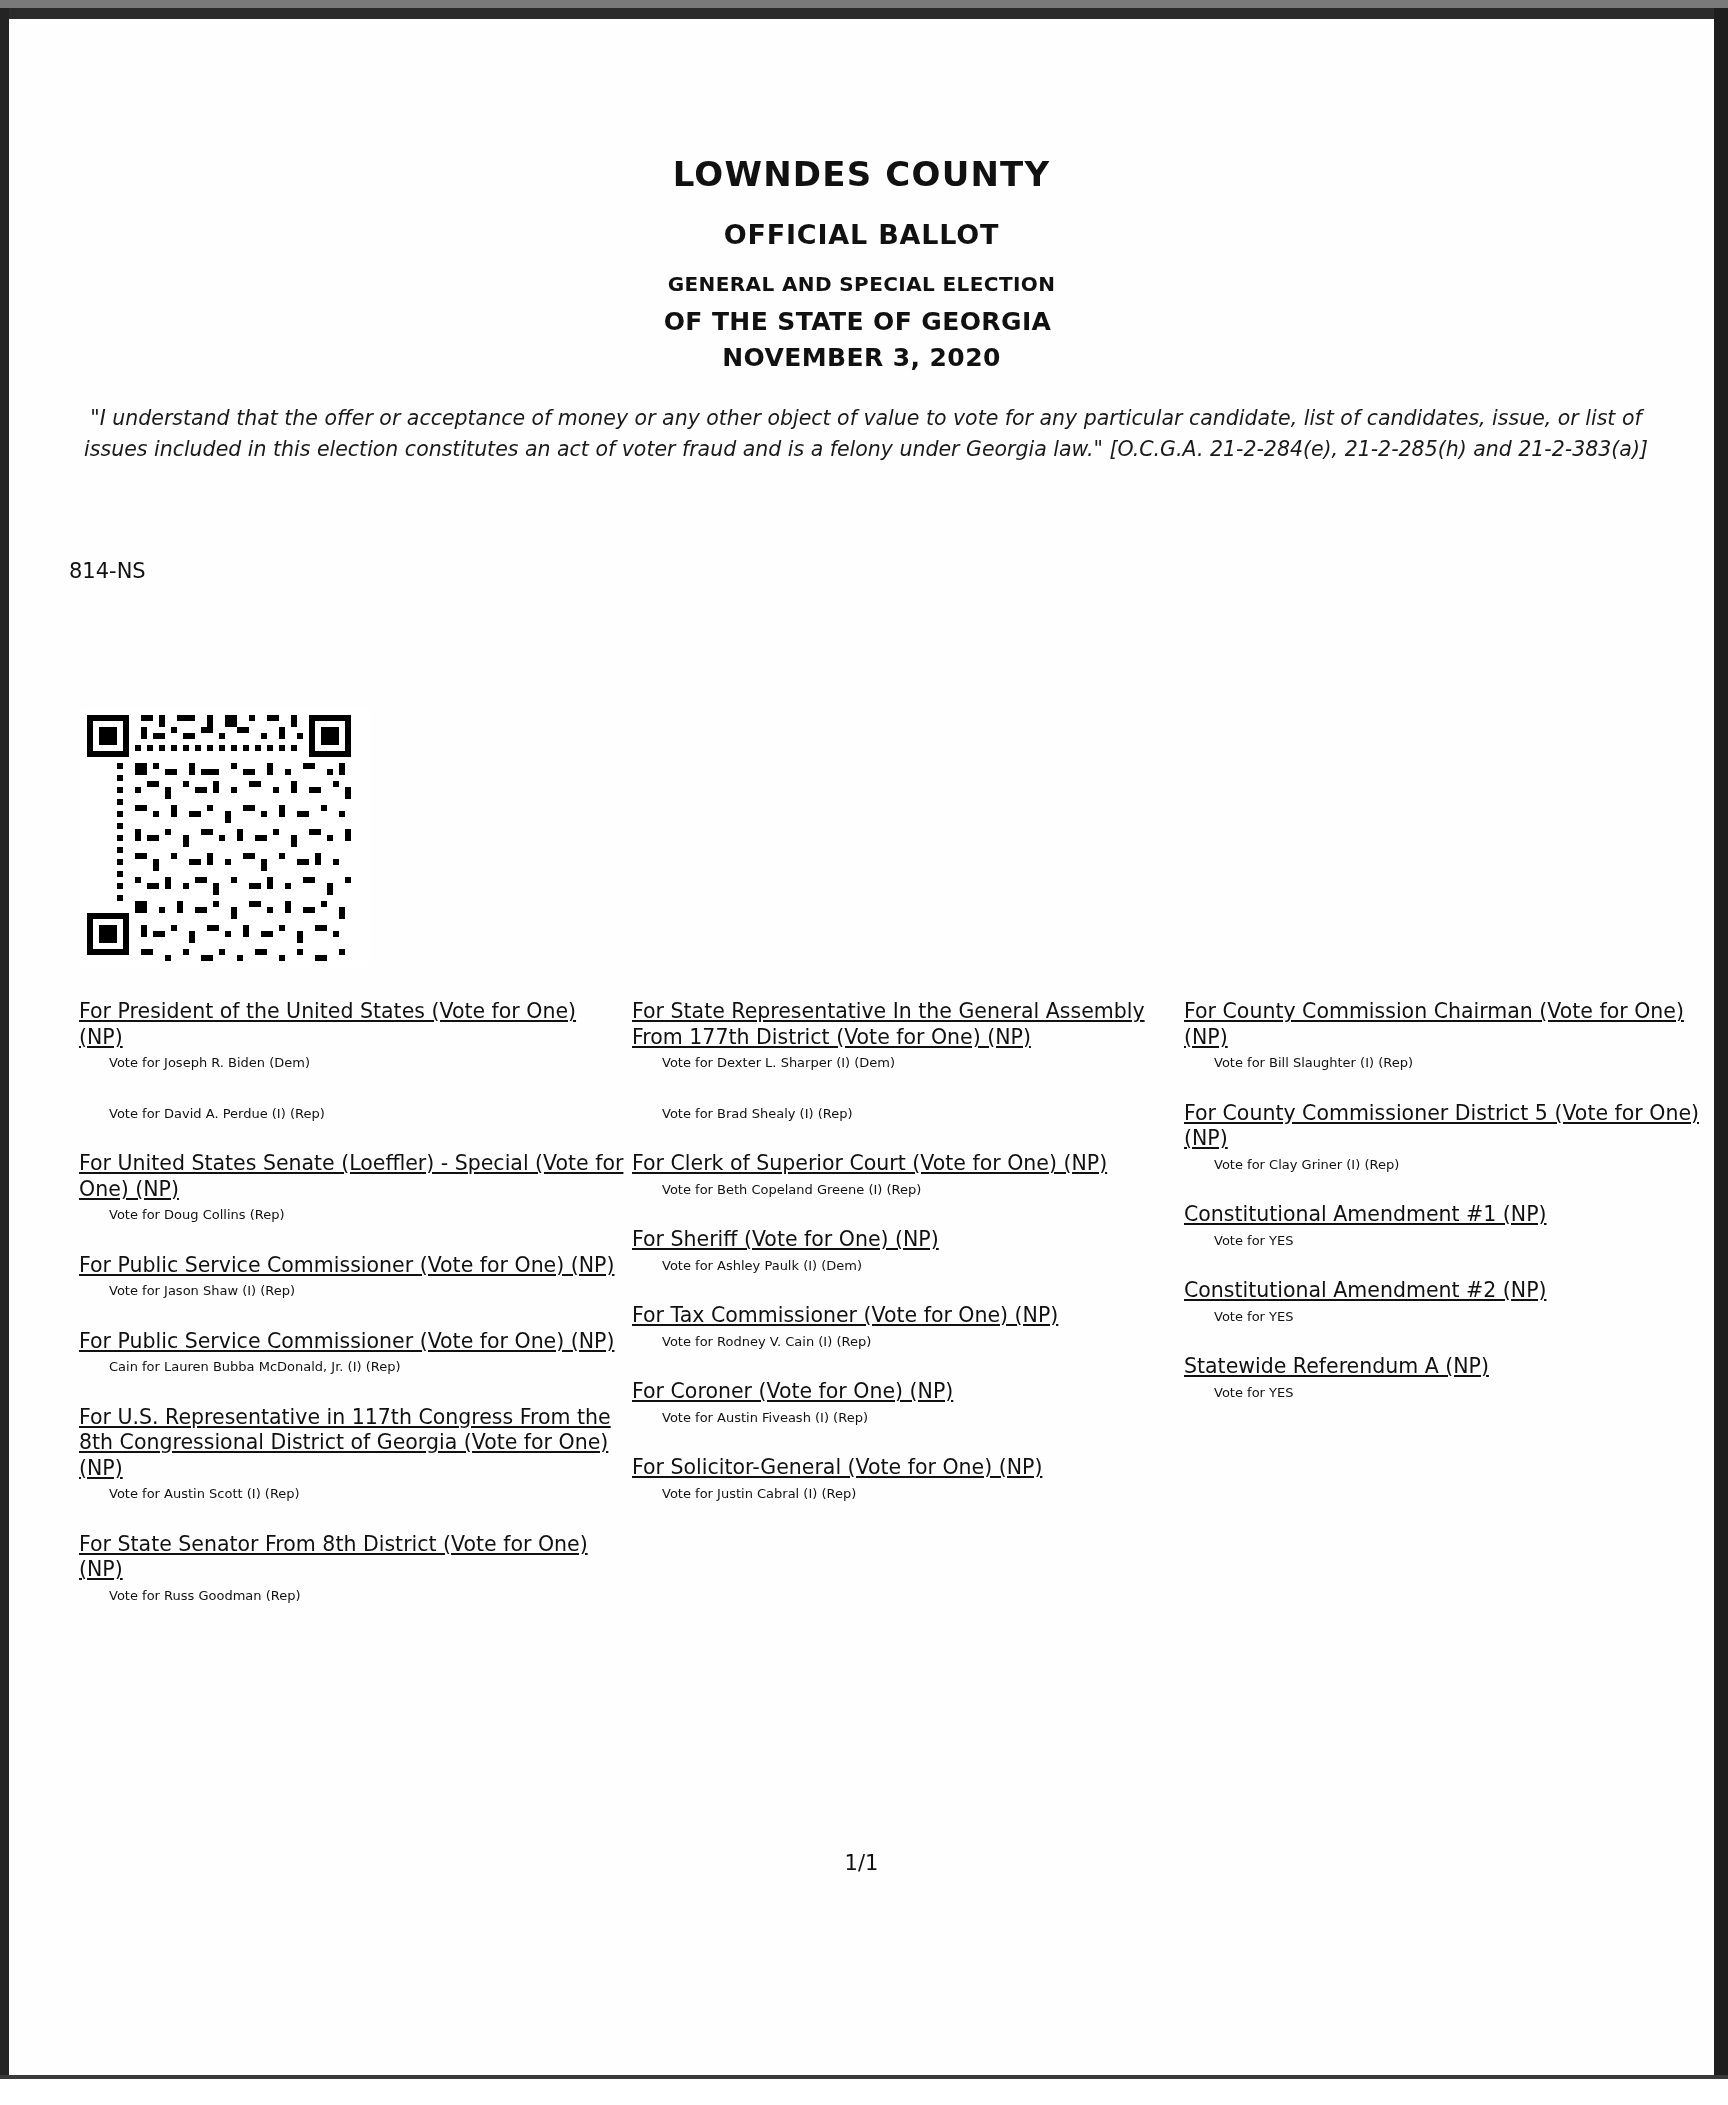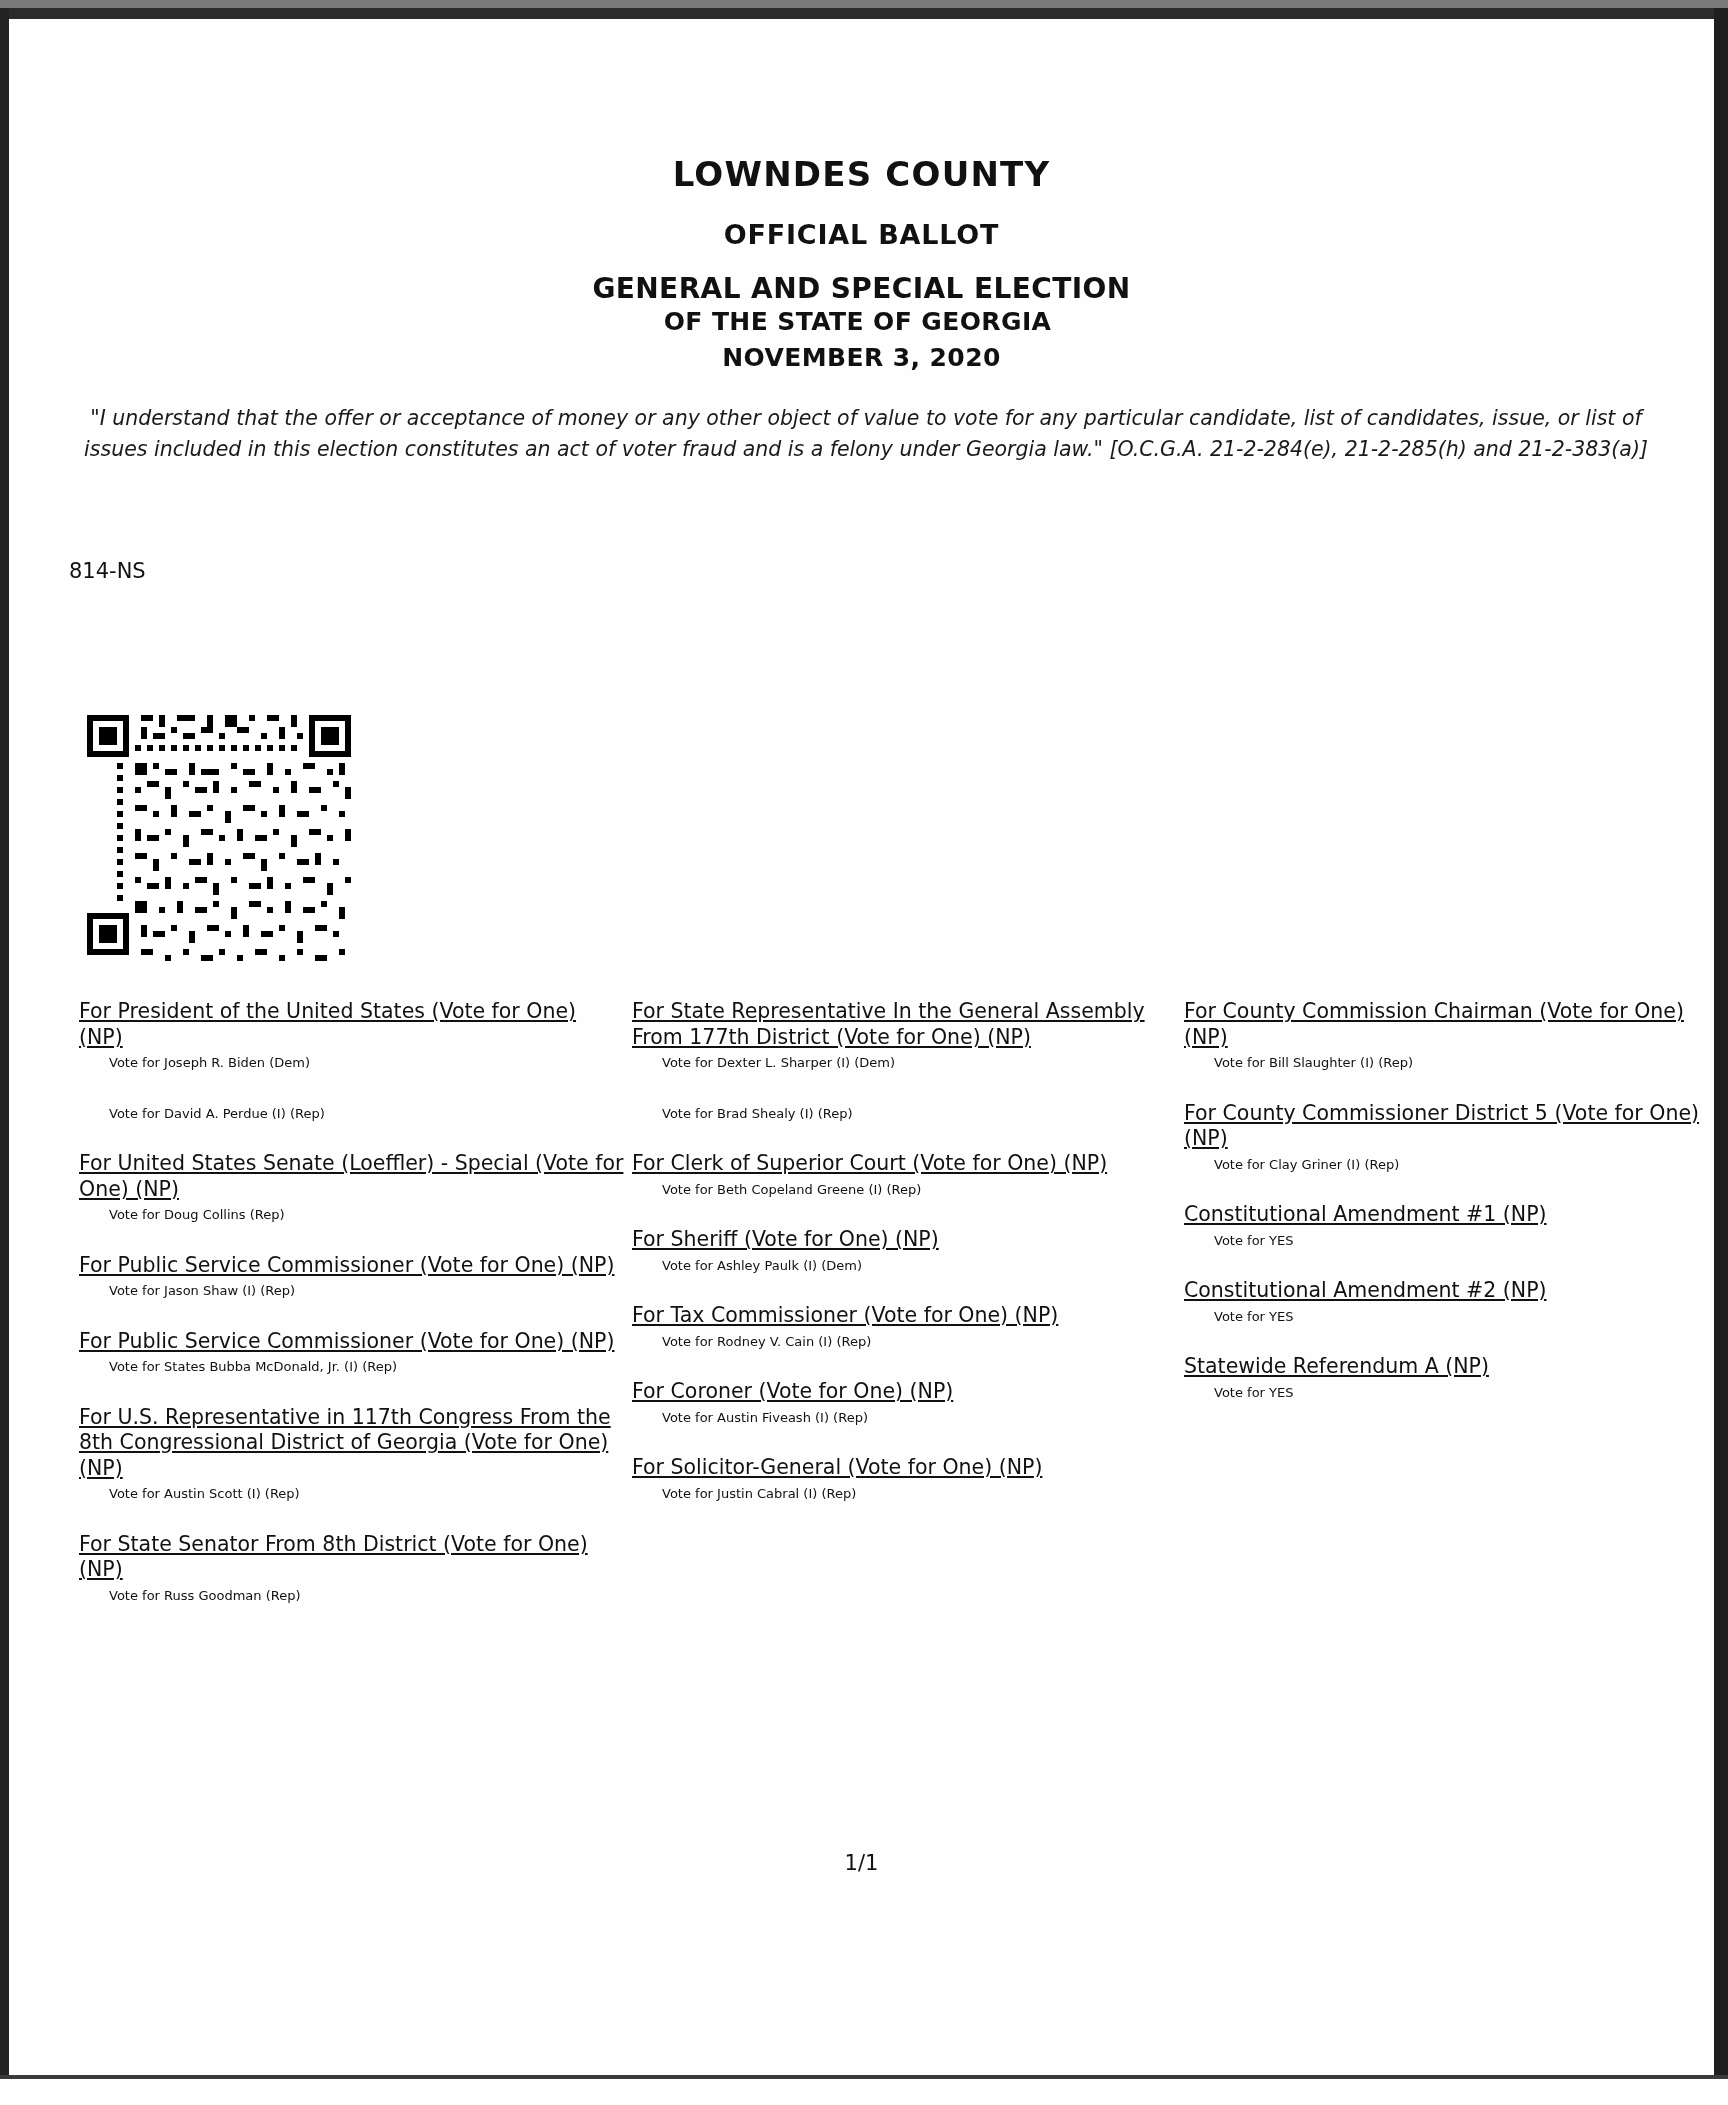--- a/index.html
+++ b/index.html
@@ -66,21 +66,21 @@
   }
   .hdr-official {
     position: absolute;
     top: 200px; left: 0; right: 0;
     font-size: 27px;
     letter-spacing: 0.8px;
   }
   .hdr-general {
     position: absolute;
     top: 253px; left: 0; right: 0;
-    font-size: 28px;
+    font-size: 20px;
     letter-spacing: 0.4px;
   }
   .hdr-state {
     position: absolute;
     top: 288px; left: 0; right: 8px;
     font-size: 25px;
     letter-spacing: 0.4px;
   }
   .hdr-date {
     position: absolute;
@@ -380,21 +380,21 @@
         <div class="contest">
           <div class="contest-title">For United States Senate (Loeffler) - Special  (Vote for One) (NP)</div>
           <div class="contest-choice">Vote for Doug Collins (Rep)</div>
         </div>
         <div class="contest">
           <div class="contest-title">For Public Service Commissioner  (Vote for One) (NP)</div>
           <div class="contest-choice">Vote for Jason Shaw (I) (Rep)</div>
         </div>
         <div class="contest">
           <div class="contest-title">For Public Service Commissioner  (Vote for One) (NP)</div>
-          <div class="contest-choice hang">Vote for States Bubba McDonald, Jr. (I) (Rep)</div>
+          <div class="contest-choice hang">Cain for Lauren Bubba McDonald, Jr. (I) (Rep)</div>
         </div>
         <div class="contest">
           <div class="contest-title">For U.S. Representative in 117th Congress From the 8th Congressional District of Georgia (Vote for One) (NP)</div>
           <div class="contest-choice">Vote for Austin Scott (I) (Rep)</div>
         </div>
         <div class="contest">
           <div class="contest-title">For State Senator From 8th District  (Vote for One) (NP)</div>
           <div class="contest-choice">Vote for Russ Goodman (Rep)</div>
         </div>
       </div>

